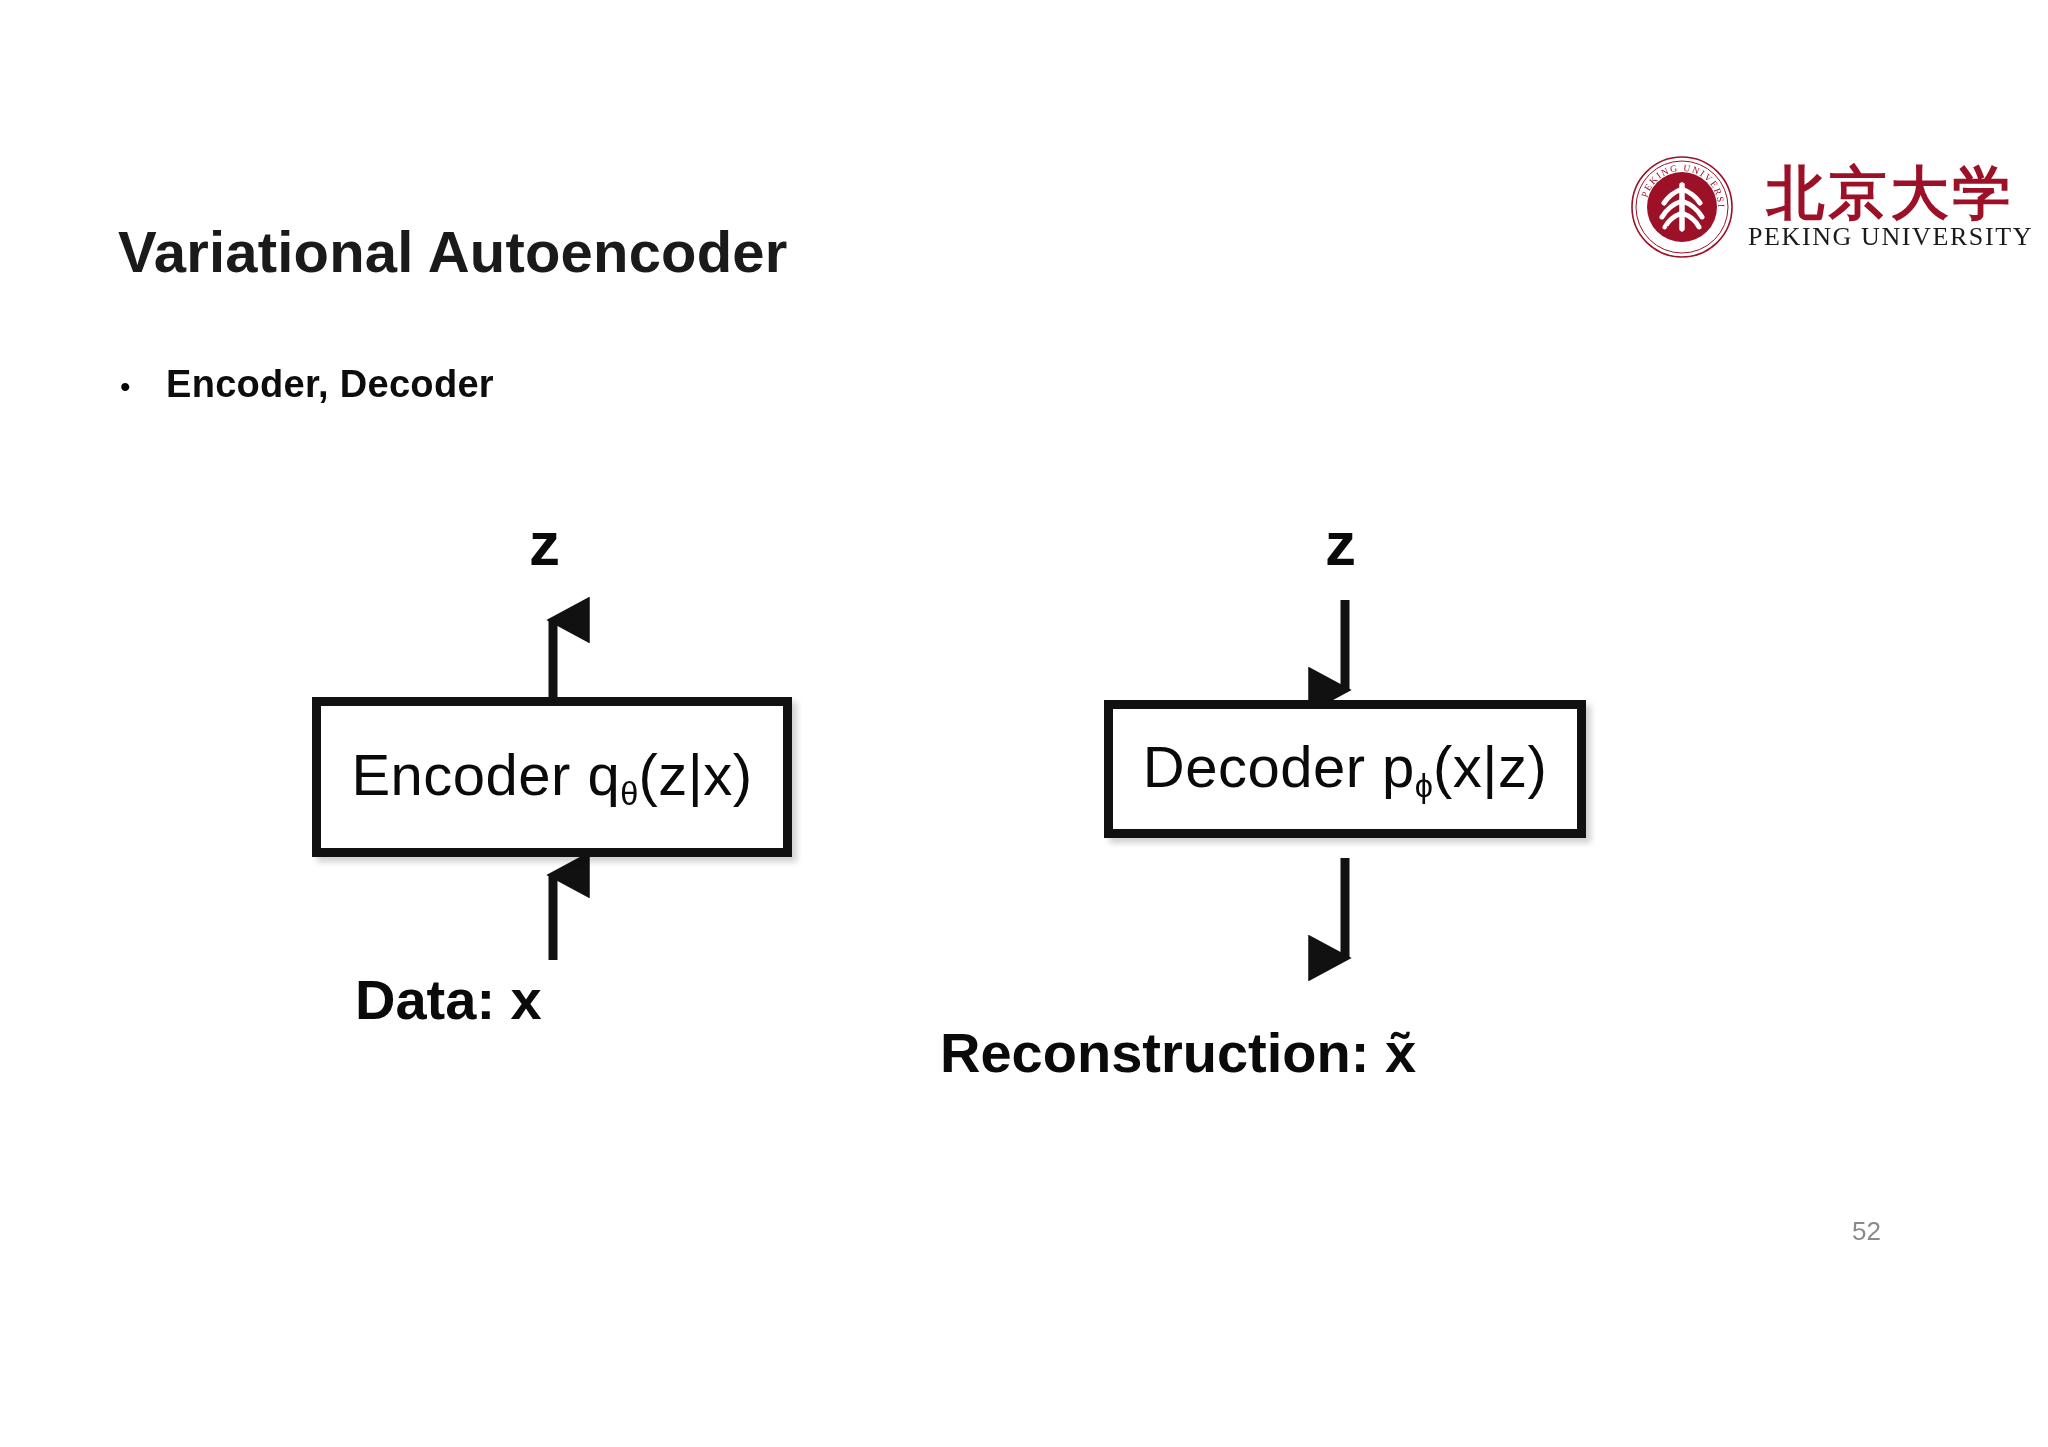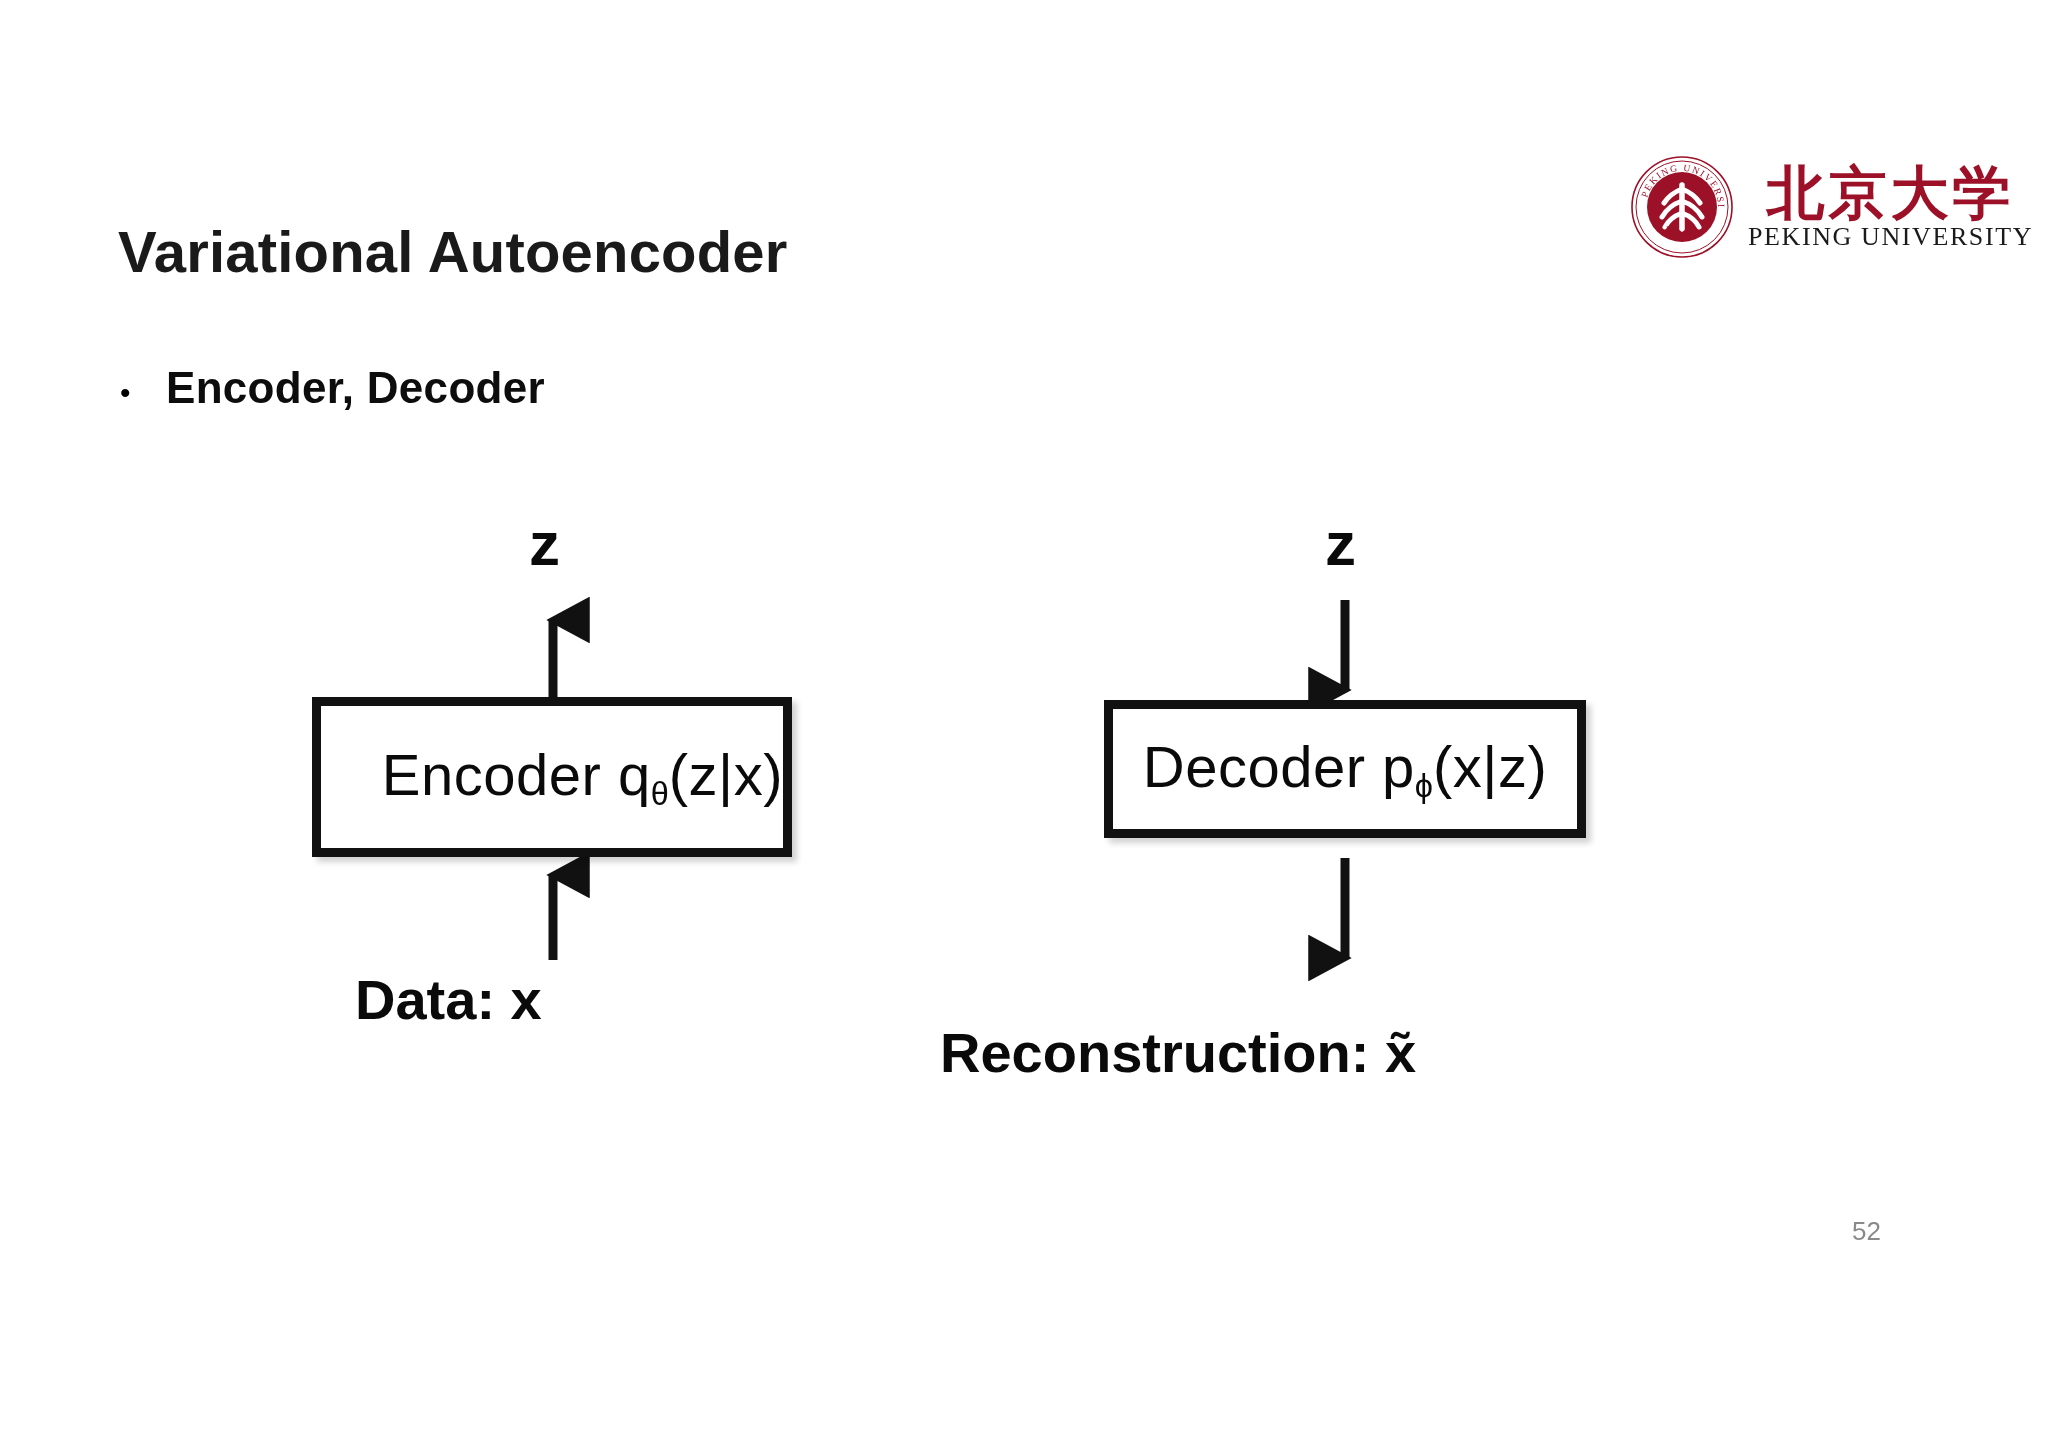--- a/index.html
+++ b/index.html
@@ -41,21 +41,21 @@
     gap: 0px;
   }
   .bullet-dot {
     width: 46px;
     font-size: 30px;
     line-height: 1;
     color: #000;
     flex: 0 0 auto;
   }
   .bullet-text {
-    font-size: 44px;
+    font-size: 38px;
     font-weight: 700;
     color: #0d0d0d;
     white-space: nowrap;
     letter-spacing: 0.3px;
   }
 
   
   .logo {
     position: absolute;
     left: 1630px;
@@ -111,21 +111,21 @@
   .node-box {
     position: absolute;
     box-sizing: border-box;
     background: #ffffff;
     border: 9px solid #111111;
     box-shadow: 5px 5px 6px rgba(0,0,0,0.18);
     display: flex;
     align-items: center;
     justify-content: center;
   }
-  #encoder-box { left: 312px; top: 697px; width: 480px; height: 160px; justify-content: flex-end; }
+  #encoder-box { left: 312px; top: 697px; width: 480px; height: 160px; }
   #decoder-box { left: 1104px; top: 700px; width: 482px; height: 138px; }
 
   .node-label {
     font-size: 58px;
     font-weight: 400;
     color: #0a0a0a;
     white-space: nowrap;
     letter-spacing: 0.5px;
   }
   .node-label sub {

